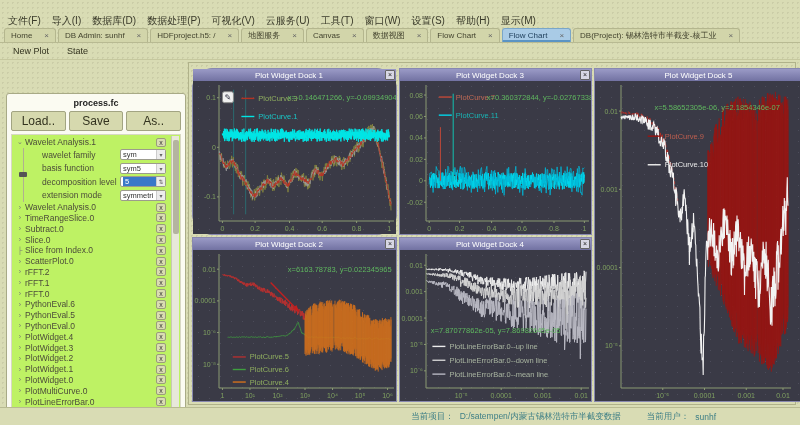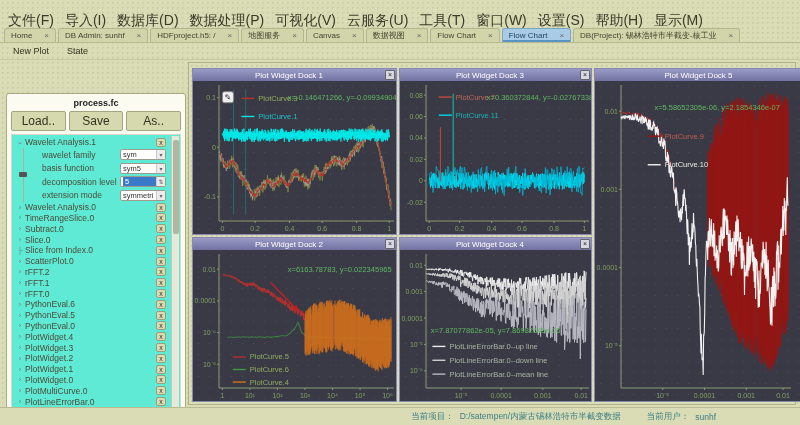--- a/index.html
+++ b/index.html
@@ -14,21 +14,21 @@
               padding:0 4px; background:#e4e7c2; border-bottom:1px solid #c2c49c; }
   .logo { width:9px; height:9px; display:grid; grid-template-columns:1fr 1fr; grid-template-rows:1fr 1fr; margin-right:4px; }
   .logo span { width:100%; height:100%; }
   .titletext { font-size:8px; color:#333; }
   .wincontrols { margin-left:auto; display:flex; gap:6px; }
   .winbtn { font-size:7px; color:#77775a; line-height:9px; }
   .winbtn.close { color:#b04040; }
 
   
   .menubar { position:absolute; left:0; top:13px; right:0; height:15px; display:flex; align-items:center;
-             gap:11px; padding:0 8px; font-size:14px; color:#3a3a2a; }
+             gap:11px; padding:0 8px; font-size:10px; color:#3a3a2a; }
 
   
   .tabbar { position:absolute; left:0; top:28px; right:0; height:15px; display:flex; align-items:flex-end;
             padding-left:4px; border-bottom:1px solid #b8ba92; }
   .tab { display:flex; align-items:center; gap:12px; height:14px; padding:0 6px; margin-right:2px;
          font-size:8px; color:#44442f; background:#d2d5aa; border:1px solid #b4b68e; border-bottom:none;
          border-radius:3px 3px 0 0; white-space:nowrap; }
   .tab.active { background:#a9cbe6; border-color:#7aa6c8; color:#1c3c58; box-shadow:inset 0 -2px 0 #5b94c4; }
   .tabclose { font-size:8px; color:#666; }
 
@@ -37,21 +37,21 @@
              gap:12px; padding:0 10px; font-size:9px; color:#33331f; border-bottom:1px solid #c6c89e; }
   .toolitem { padding:1px 3px; }
 
   
   .sidebar { position:absolute; left:6px; top:64px; width:180px; height:339px;
              background:#fbfbf2; border:1px solid #a8aa86; border-radius:3px; padding:3px 4px;margin-top:29px; }
   .side-title { text-align:center; font-size:9px; font-weight:bold; color:#222; margin:1px 0 3px; }
   .side-btnrow { display:flex; gap:3px; margin-bottom:3px; }
   .side-btn { flex:1; font-size:12px; text-align:center; color:#33331f; background:#d6d9ae;
               border:1px solid #a2a482; border-radius:2px; padding:2px 0; }
-  .tree { position:relative; height:282px; overflow:hidden; border:1px solid #d8d8c4; background:#5eead4; padding:2px 14px 2px 3px; }
+  .tree { position:relative; height:282px; overflow:hidden; border:1px solid #d8d8c4; background:#bef264; padding:2px 14px 2px 3px; }
   .trow { display:flex; align-items:center; height:10.8px; font-size:8.5px; color:#4c4c3a; position:relative; }
   .trow .arr { width:10px; color:#777; font-size:7px; text-align:center; flex:none; }
   .trow .lbl { flex:1; white-space:nowrap; overflow:hidden; }
   .trow .xbtn { flex:none; width:10px; height:9px; line-height:8px; text-align:center; font-size:7px; color:#333;
                 background:#d9dcb2; border:1px solid #9a9c7c; border-radius:2px; margin-left:2px; }
   .params { position:relative; border-left:1px solid #b0b090; margin-left:8px; }
   .prow { display:flex; align-items:center; height:13.5px; font-size:8.5px; color:#4c4c3a; padding-left:18px; }
   .prow .plbl { flex:1; white-space:nowrap; }
   .pctl { width:46px; height:11px; background:#fff; border:1px solid #9c9c8c; border-radius:2px;
           display:flex; align-items:center; font-size:7.5px; color:#333; padding-left:2px; }
@@ -298,21 +298,21 @@
         <div class="vthumb" style="top:4px;height:94px;"></div>
       </div>
     </div>
     <div class="side-bottomrow">
         <div class="side-bbtn">Reload Libs</div>
         <div class="side-bbtn dark">Flowchart</div>
       </div>
   </div>
 
   <div class="plotarea">
-      <div class="dock" style="left: 3px; top: 5px; width: 205px; height: 167px;">
+      <div class="dock" style="left: 3px; top: 5px; width: 205px; height: 167px; border-radius: 21px;">
         <div class="dock-title">
           <span class="dt">Plot Widget Dock 1</span>
           <span class="dx">×</span>
         </div>
         <div class="dock-body">
           <svg width="203" height="153">
             <line x1="26" y1="4" x2="26" y2="140" stroke="#8a9a72" stroke-width="1"></line>
             <line x1="26" y1="140" x2="201" y2="140" stroke="#8a9a72" stroke-width="1"></line>
             <line x1="24" y1="16.72" x2="26" y2="16.72" stroke="#8a9a72"></line>
             <text x="23" y="19.22" text-anchor="end" font-size="7px" fill="#7fa060" font-family="Liberation Sans, sans-serif">0.1</text>

